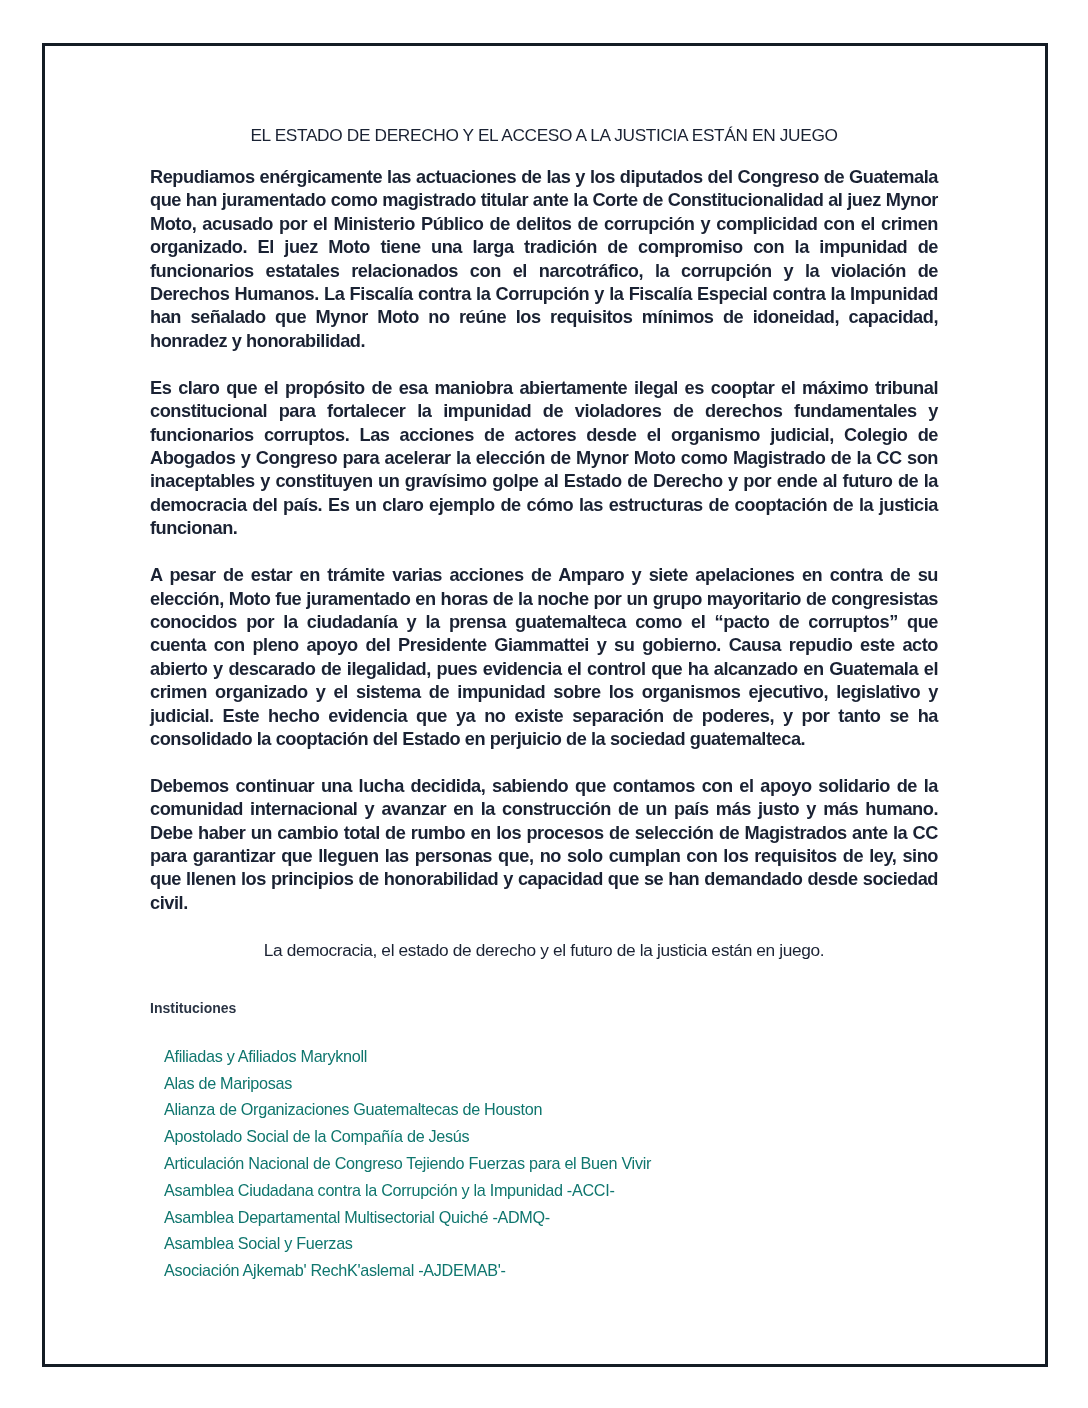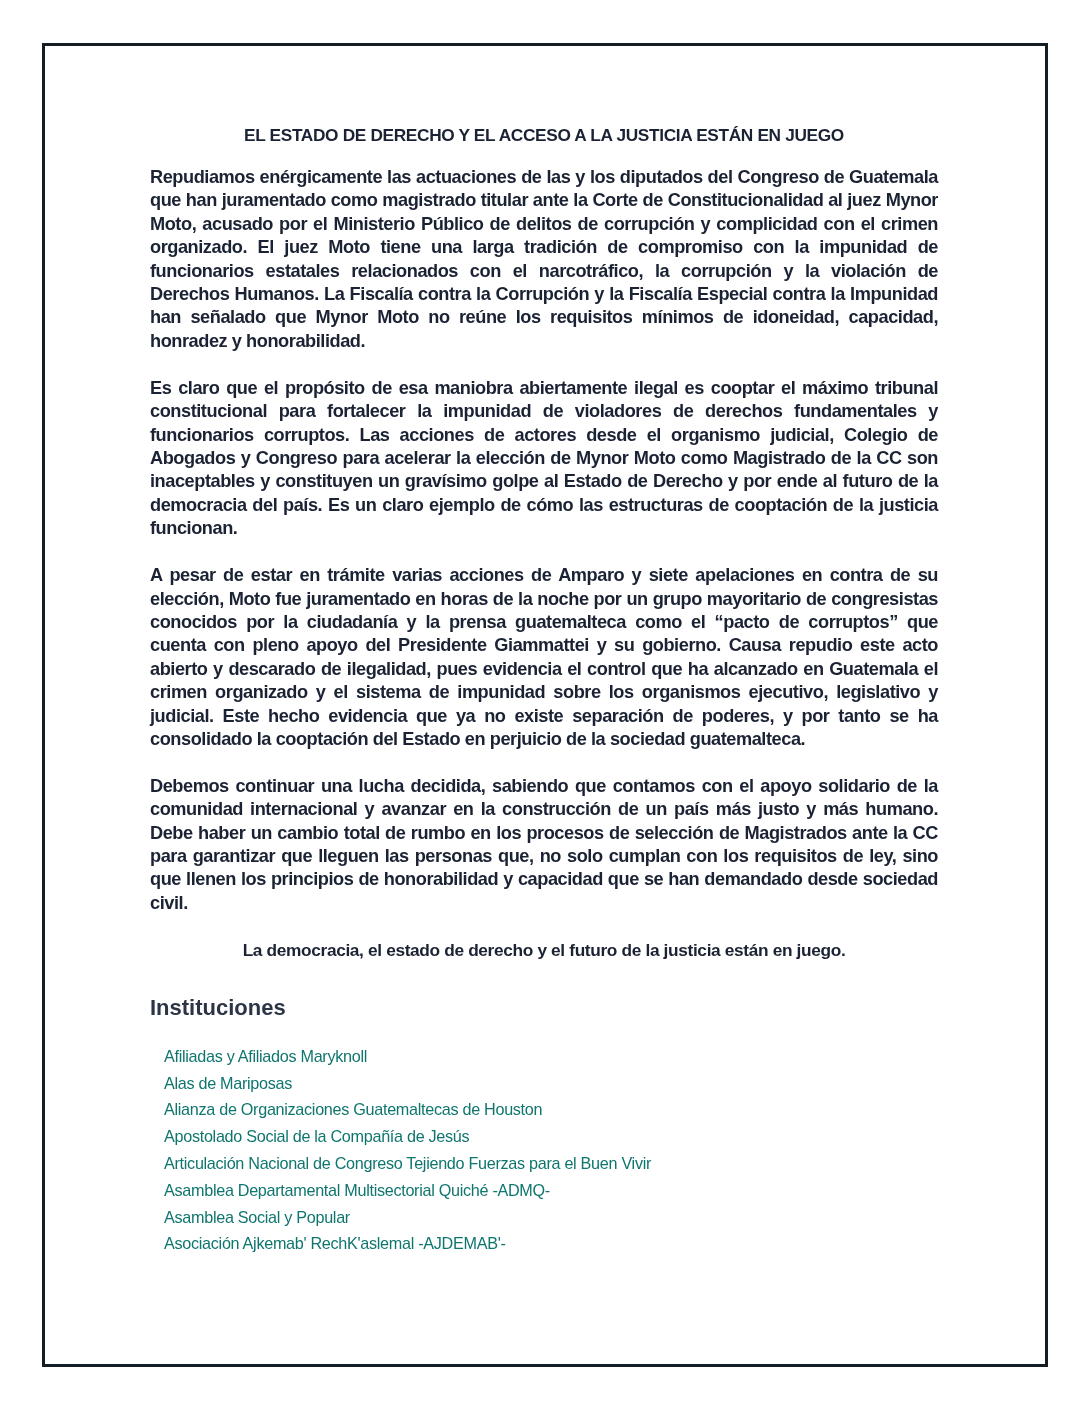--- a/index.html
+++ b/index.html
@@ -25,47 +25,47 @@
       box-sizing: content-box;
     }
     .content {
       position: absolute;
       left: 150px;
       top: 124px;
       width: 788px;
     }
     .doc-title {
       text-align: center;
-      font-weight: bold;
+      font-weight: normal;
       font-size: 17.3px;
       letter-spacing: -0.35px;
       margin: 0 0 20px 0;
       line-height: 22px;
       white-space: nowrap;
     }
     .para {
       font-size: 18.2px;
       line-height: 23.4px;
       text-align: justify;
       letter-spacing: -0.45px;
       margin: 0 0 23.5px 0;
       font-weight: bold;
     }
     .closing {
       text-align: center;
-      font-weight: bold;
+      font-weight: normal;
       font-size: 17.3px;
       letter-spacing: -0.35px;
       margin: 17px 0 0 0;
       line-height: 22px;
       white-space: nowrap;
     }
     .inst-heading {
       font-weight: bold;
-      font-size: 22px;
+      font-size: 14px;
       color: #2b3545;
       margin: 36px 0 12px 0;
       line-height: 22px;
     }
     .inst-list {
       list-style: none;
       margin: 24px 0 0 14px;
       padding: 0;
     }
     .inst-list li {
@@ -92,17 +92,18 @@
   <p class="closing">La democracia, el estado de derecho y el futuro de la justicia están en juego.</p>
 
   <h2 class="inst-heading">Instituciones</h2>
 
   <ul class="inst-list">
     <li>Afiliadas y Afiliados Maryknoll</li>
     <li>Alas de Mariposas</li>
     <li>Alianza de Organizaciones Guatemaltecas de Houston</li>
     <li>Apostolado Social de la Compañía de Jesús</li>
     <li>Articulación Nacional de Congreso Tejiendo Fuerzas para el Buen Vivir</li>
+    <li>Asamblea Ciudadana contra la Corrupción y la Impunidad -ACCI-</li>
     <li>Asamblea Departamental Multisectorial Quiché -ADMQ-</li>
-    <li>Asamblea Social y Popular</li>
+    <li>Asamblea Social y Fuerzas</li>
     <li>Asociación Ajkemab' RechK'aslemal -AJDEMAB'-</li>
   </ul>
 </div>
 
 </body></html>

